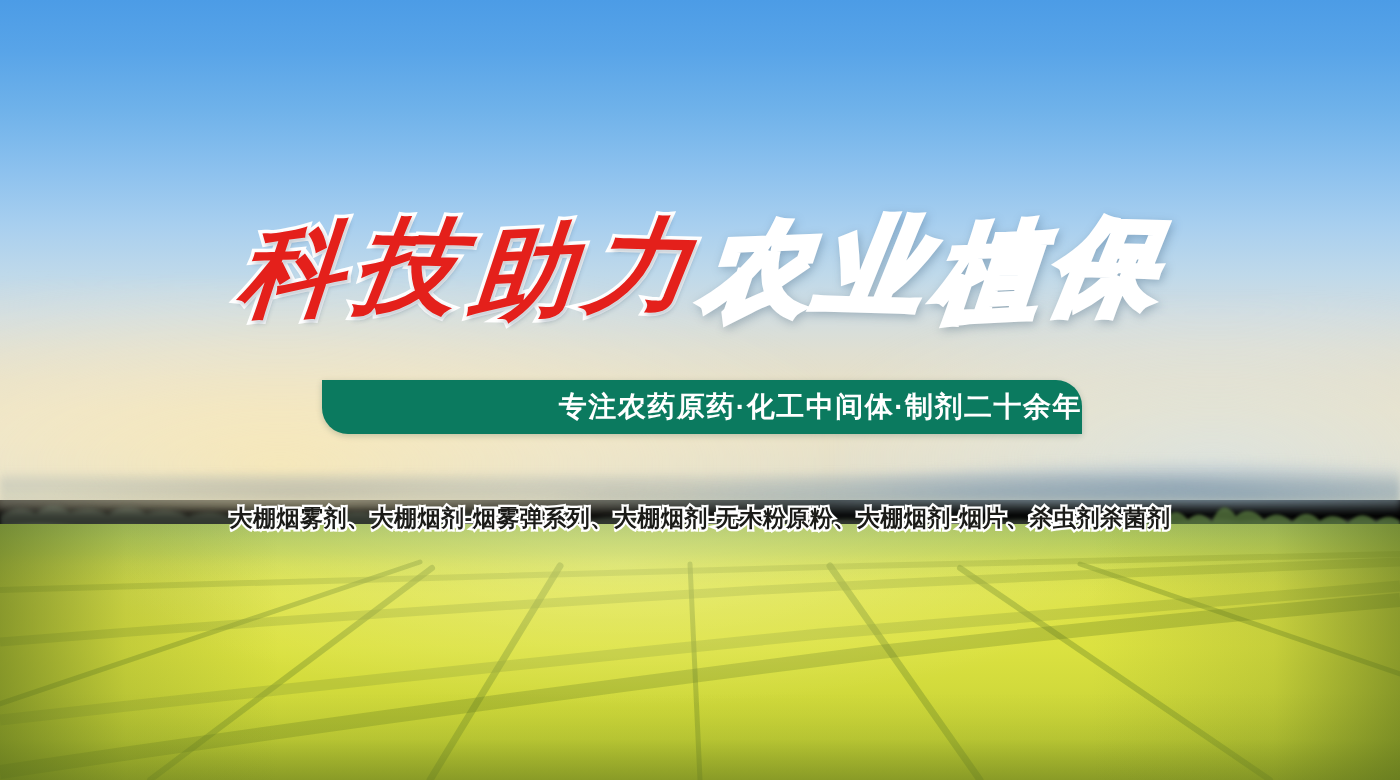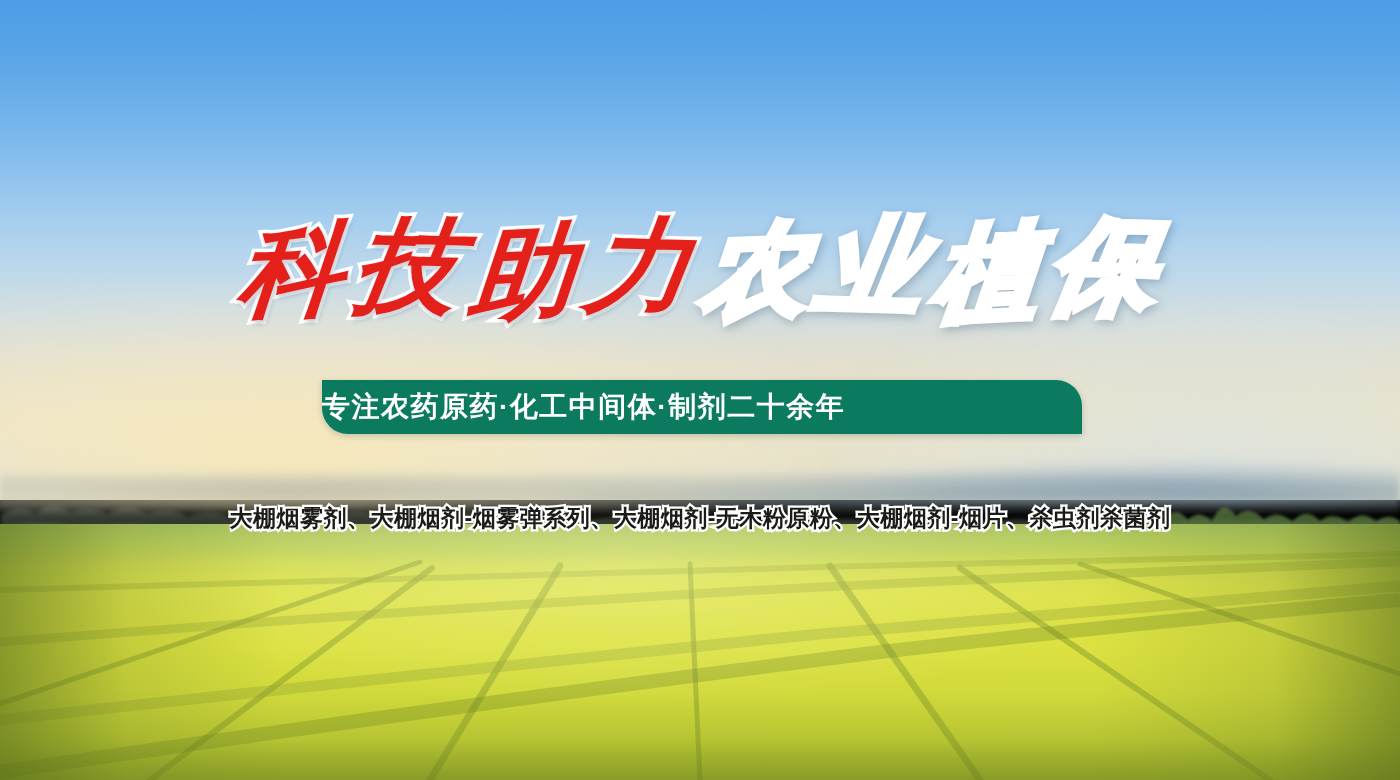--- a/index.html
+++ b/index.html
@@ -199,21 +199,21 @@
 
   
   .subtitle-pill {
     position: absolute;
     left: 322px; top: 380px;
     width: 760px; height: 54px;
     background: #0b7a5f;
     border-radius: 0 26px 0 26px;
     display: flex;
     align-items: center;
-    justify-content: flex-start;
+    justify-content: flex-end;
     box-shadow: 0 2px 6px rgba(20,60,50,0.22);
   }
   .subtitle-text {
     color: #ffffff;
     font-size: 28px;
     font-weight: 700;
     letter-spacing: 1.5px;
     white-space: nowrap;
     font-family: "Liberation Sans", "DejaVu Sans", sans-serif;
   }

